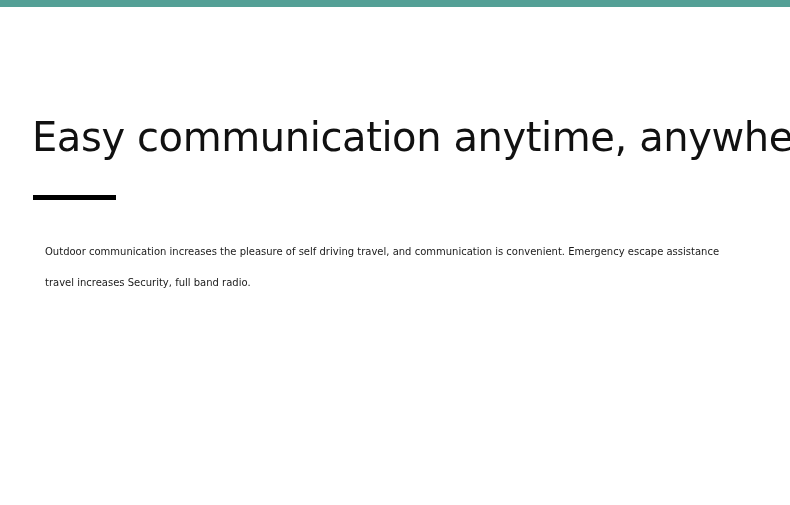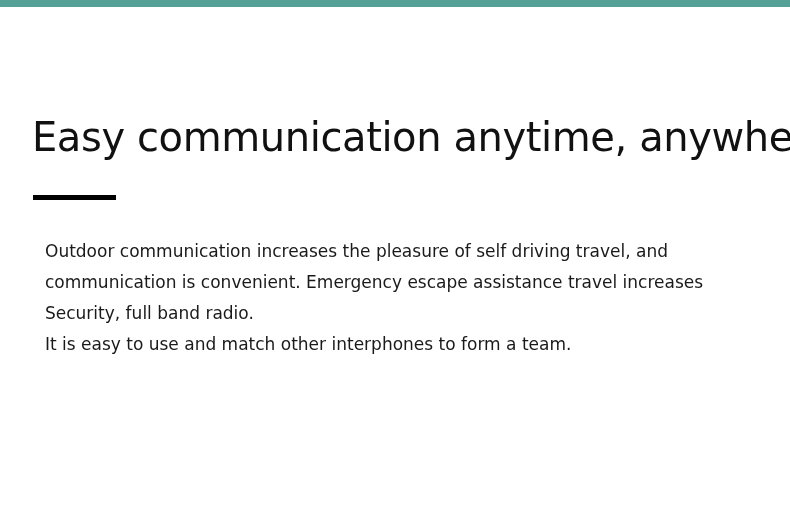--- a/index.html
+++ b/index.html
@@ -60,21 +60,21 @@
   }
 
   
   .body-copy {
     position: absolute;
     left: 45px;
     top: 236px;
     width: 700px;
     margin: 0;
     font-family: "DejaVu Sans", "Liberation Sans", sans-serif;
-    font-size: 17px;
+    font-size: 10px;
     font-weight: 400;
     line-height: 31px;
     color: #1a1a1a;
   }
 
   .body-copy .para {
     margin: 0;
     padding: 0;
   }
 
@@ -88,16 +88,15 @@
 <div class="page">
 
   <div class="top-bar"></div>
 
   <h1 class="headline">Easy communication anytime, anywhere</h1>
 
   <div class="heading-rule"></div>
 
   <div class="body-copy">
     <p class="para">Outdoor communication increases the pleasure of self driving travel, and communication is convenient. Emergency escape assistance travel increases Security, full band radio.</p>
-    <p class="para">It is easy to use and match other interphones to form a team.</p>
   </div>
 
 </div>
 
 </body></html>

